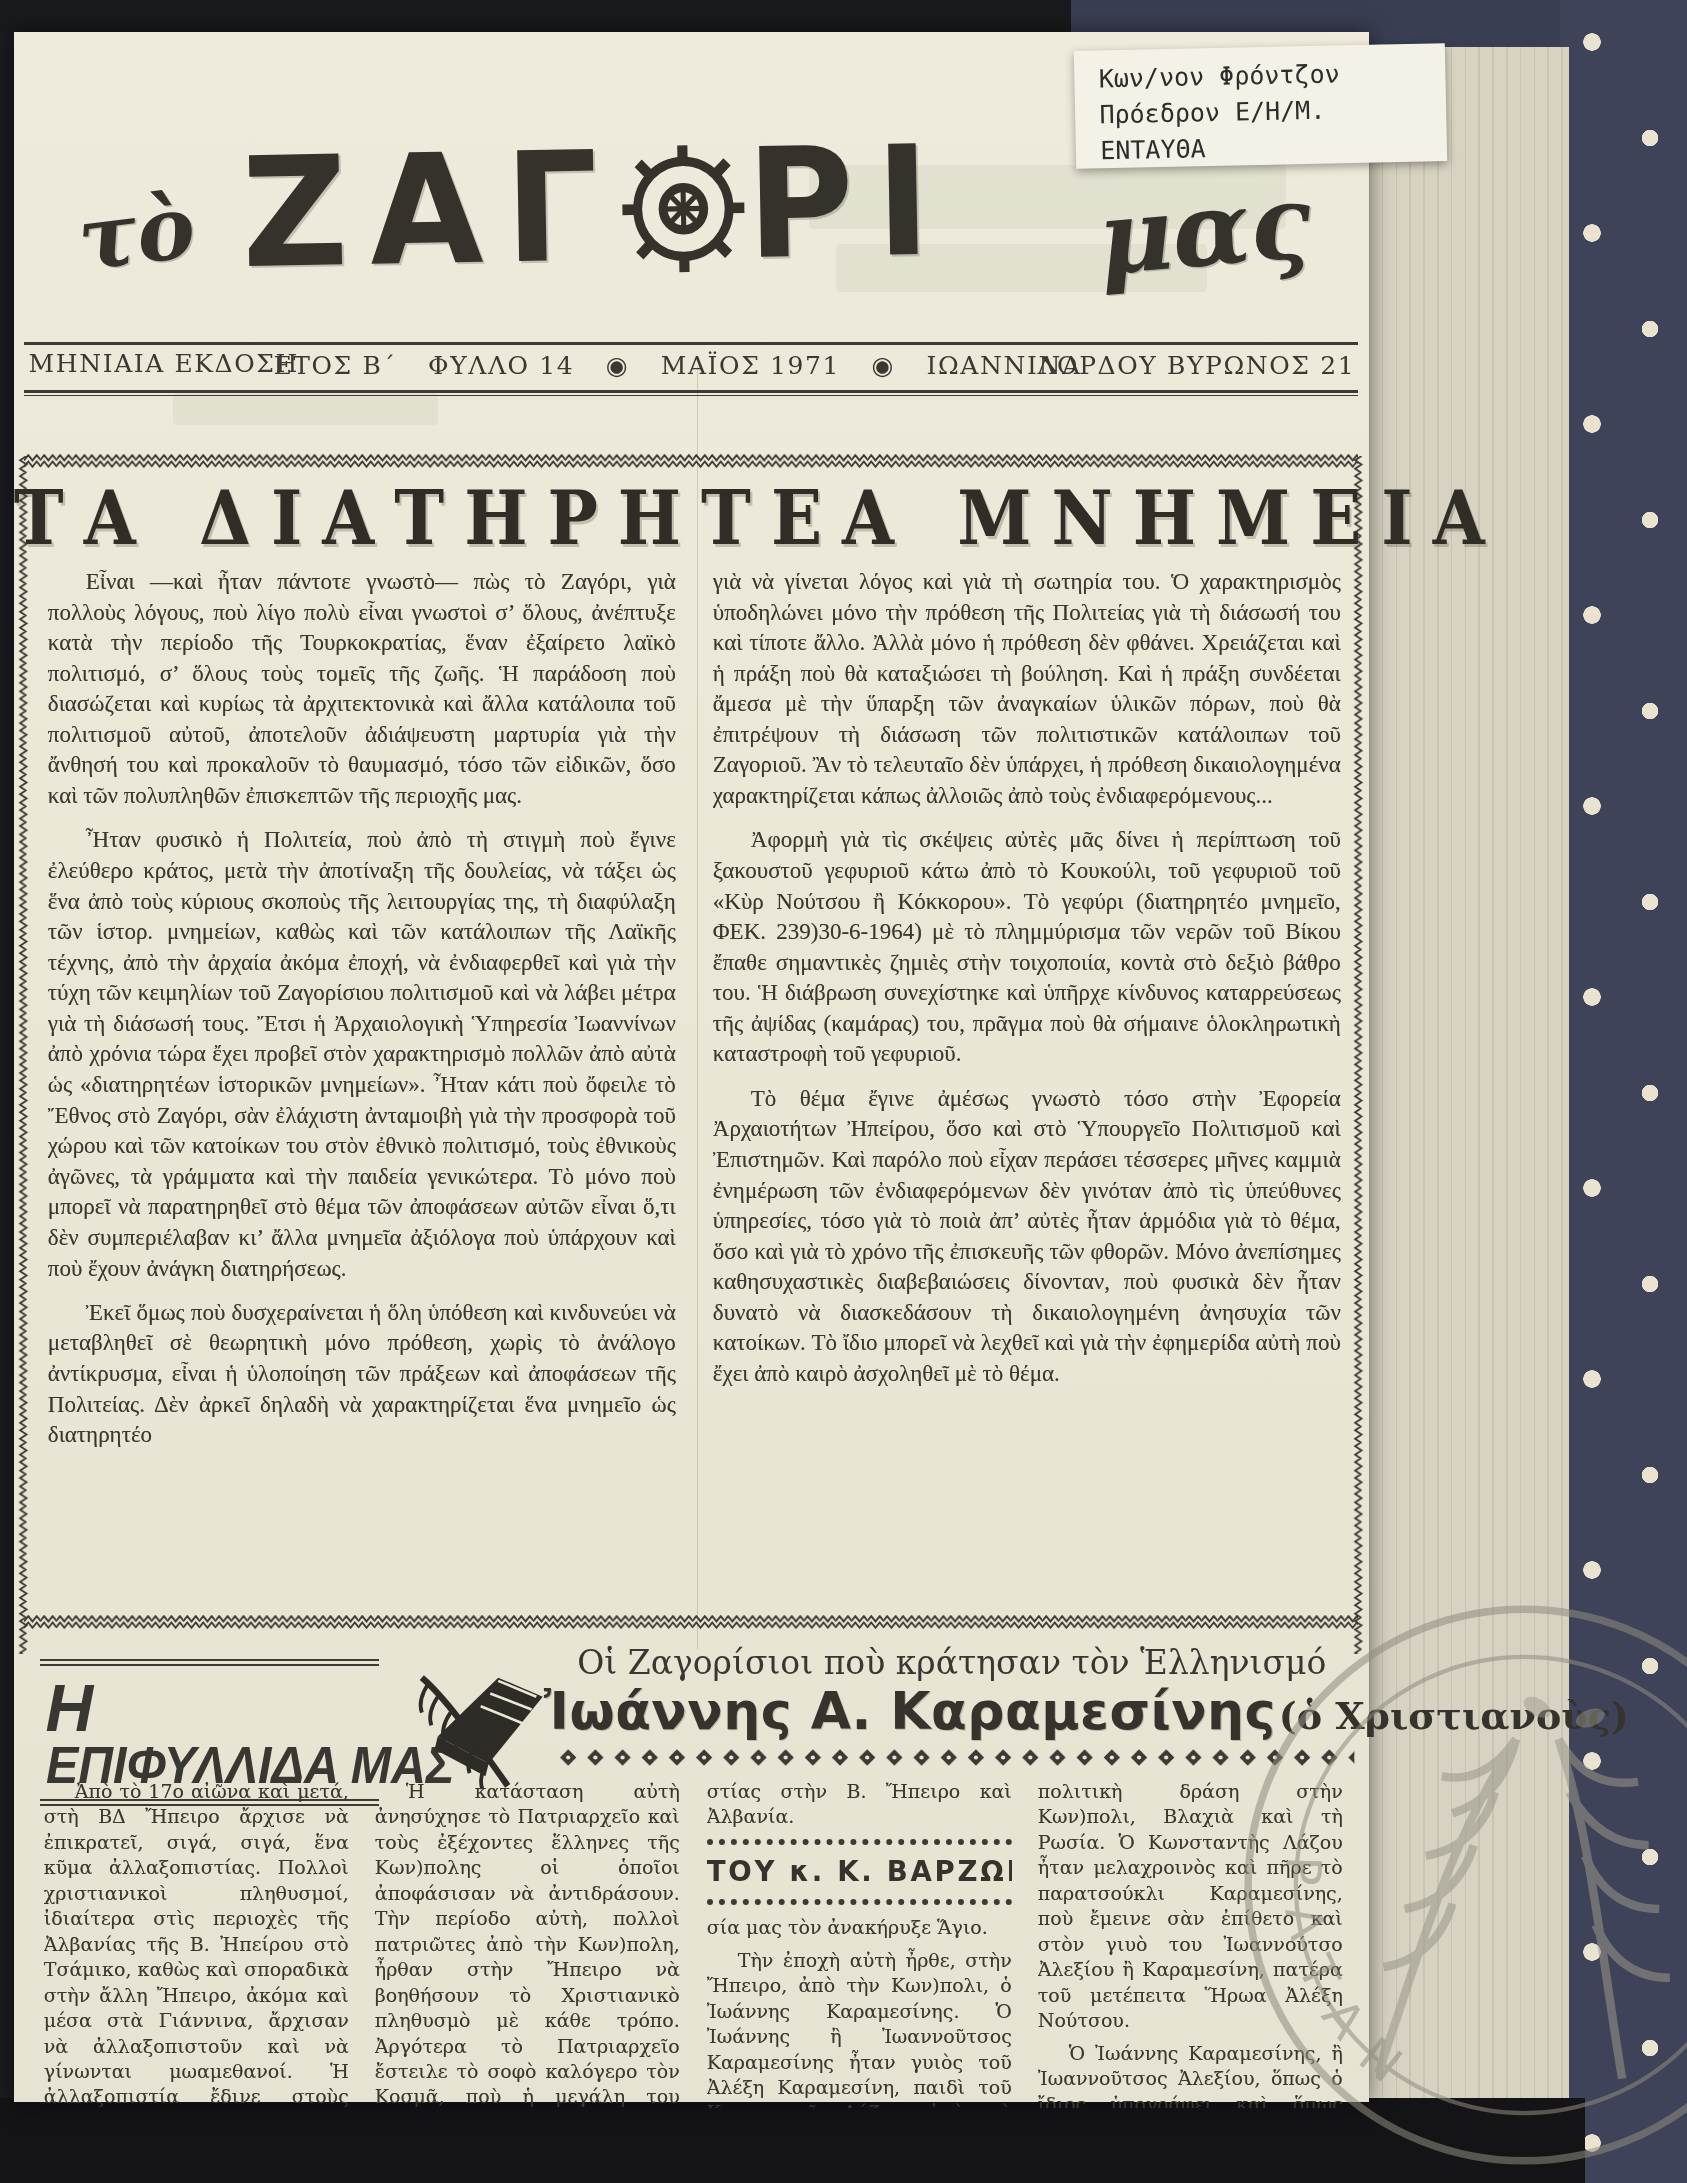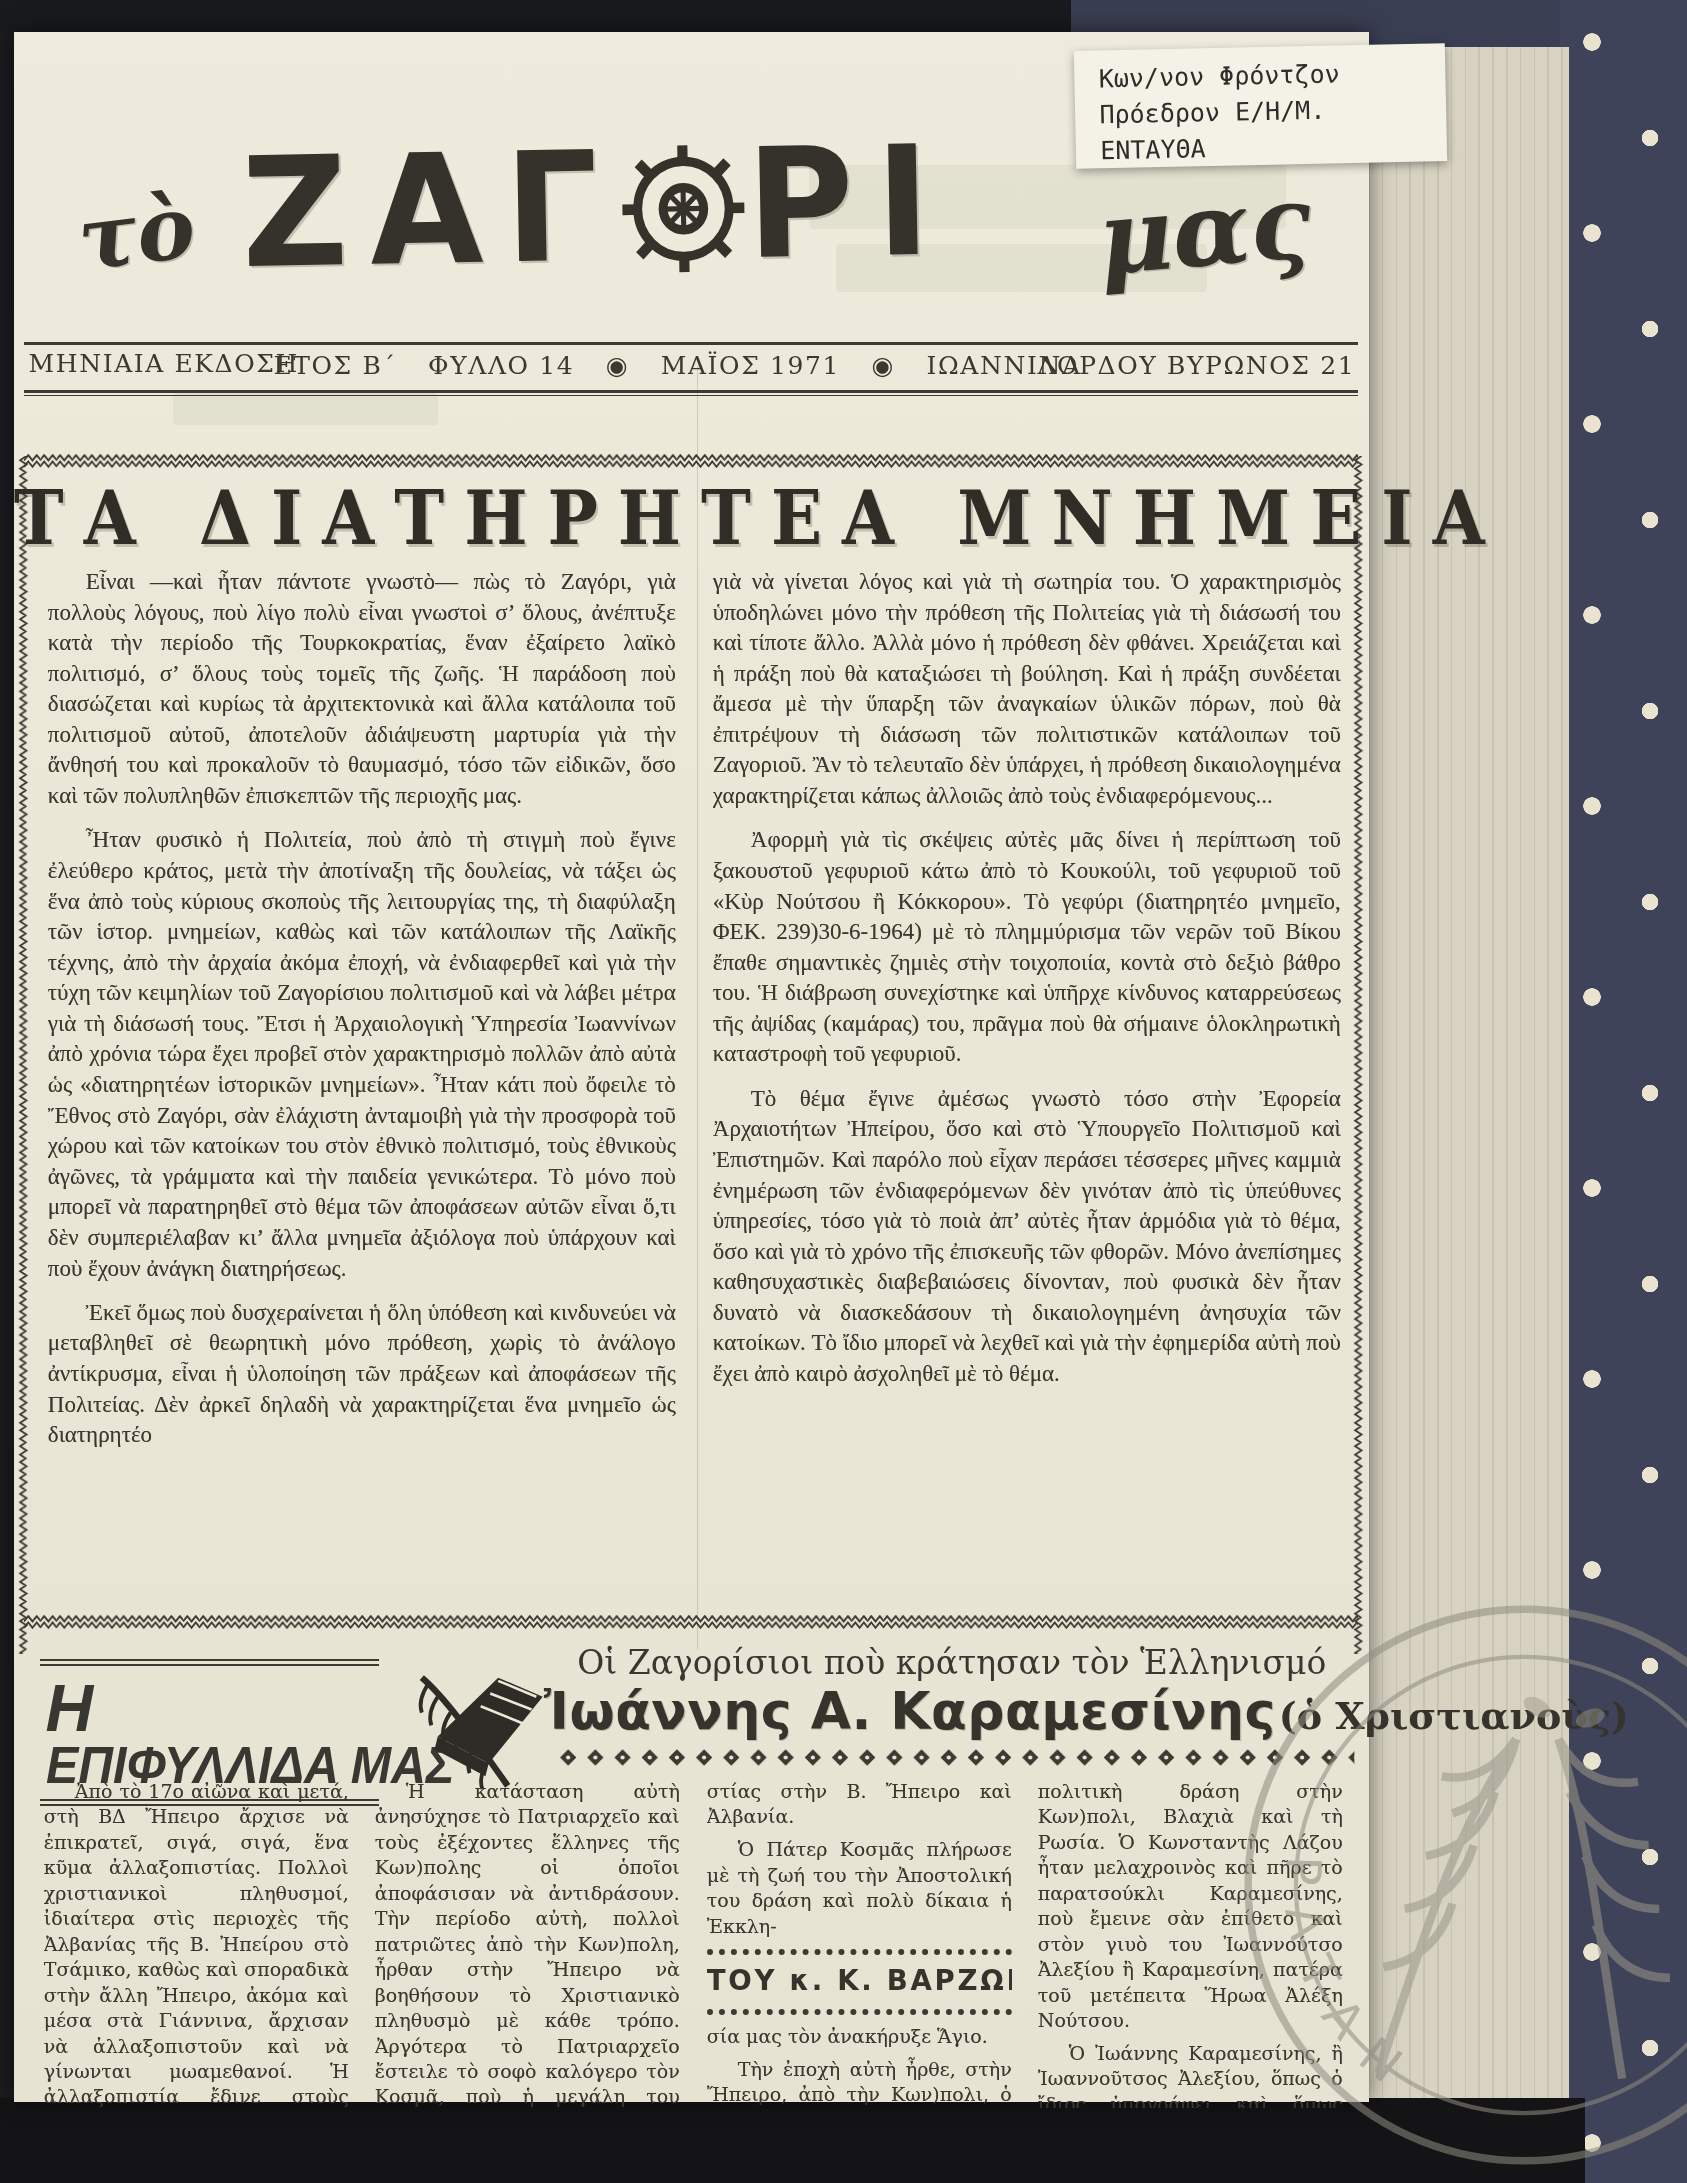--- a/index.html
+++ b/index.html
@@ -243,21 +243,20 @@
 
     <div class="bcols">
       <div class="bcol" style="left:0;">
         <p>Ἀπὸ τὸ 17ο αἰῶνα καὶ μετά, στὴ ΒΔ Ἤπειρο ἄρχισε νὰ ἐπικρατεῖ, σιγά, σιγά, ἕνα κῦμα ἀλλαξοπιστίας. Πολλοὶ χριστιανικοὶ πληθυσμοί, ἰδιαίτερα στὶς περιοχὲς τῆς Ἀλβανίας τῆς Β. Ἠπείρου στὸ Τσάμικο, καθὼς καὶ σποραδικὰ στὴν ἄλλη Ἤπειρο, ἀκόμα καὶ μέσα στὰ Γιάννινα, ἄρχισαν νὰ ἀλλαξοπιστοῦν καὶ νὰ γίνωνται μωαμεθανοί. Ἡ ἀλλαξοπιστία ἔδινε στοὺς νέους μουσουλμάνους μεγάλα προνόμια σὲ βάρος τῶν Χριστιανῶν. Τὸ θέμα αὐτὸ εἶχε πάρει σοβαρὲς διαστάσεις, μετὰ τὸ 1700, στὴν Β. Ἤπειρο καὶ Ἀλβανία, ὅπου νεοφώτιστοι μουσουλμάνοι μὲ τὸν φανατισμὸ</p>
       </div>
       <div class="bcol" style="left:331px;">
         <p>Ἡ κατάσταση αὐτὴ ἀνησύχησε τὸ Πατριαρχεῖο καὶ τοὺς ἐξέχοντες ἕλληνες τῆς Κων)πολης οἱ ὁποῖοι ἀποφάσισαν νὰ ἀντιδράσουν. Τὴν περίοδο αὐτὴ, πολλοὶ πατριῶτες ἀπὸ τὴν Κων)πολη, ἦρθαν στὴν Ἤπειρο νὰ βοηθήσουν τὸ Χριστιανικὸ πληθυσμὸ μὲ κάθε τρόπο. Ἀργότερα τὸ Πατριαρχεῖο ἔστειλε τὸ σοφὸ καλόγερο τὸν Κοσμᾶ, ποὺ ἡ μεγάλη του φυσιογνωμία, ἔδωσε κουράγιο στοὺς Χριστιανοὺς τῆς Ἠπείρου καὶ σταμάτησε τὸ κῦμα τῆς ἀλλαξοπι-</p>
       </div>
       <div class="bcol" style="left:663px;">
         <p class="noind">στίας στὴν Β. Ἤπειρο καὶ Ἀλβανία.</p>
-        <p>Ὁ Πάτερ Κοσμᾶς πλήρωσε μὲ τὴ ζωή του τὴν Ἀποστολική του δράση καὶ πολὺ δίκαια ἡ Ἐκκλη-</p>
         <div class="byline-box">
           <span class="byline">ΤΟΥ κ. Κ. ΒΑΡΖΩΚΑ</span>
         </div>
         <p class="noind">σία μας τὸν ἀνακήρυξε Ἅγιο.</p>
         <p>Τὴν ἐποχὴ αὐτὴ ἦρθε, στὴν Ἤπειρο, ἀπὸ τὴν Κων)πολι, ὁ Ἰωάννης Καραμεσίνης. Ὁ Ἰωάννης ἢ Ἰωαννοῦτσος Καραμεσίνης ἦταν γυιὸς τοῦ Ἀλέξη Καραμεσίνη, παιδὶ τοῦ Κωνσταντῆ Λάζου ἀπὸ τὸ μεγάλο σόι τῶν Καρατζάδων, ἀπὸ τὸ Καπέσοβο ποὺ εἶχαν ἀναπτύξει μεγάλη ἐμπορικὴ καὶ</p>
       </div>
       <div class="bcol" style="left:994px;">
         <p class="noind">πολιτικὴ δράση στὴν Κων)πολι, Βλαχιὰ καὶ τὴ Ρωσία. Ὁ Κωνσταντὴς Λάζου ἦταν μελαχροινὸς καὶ πῆρε τὸ παρατσούκλι Καραμεσίνης, ποὺ ἔμεινε σὰν ἐπίθετο καὶ στὸν γιυὸ του Ἰωαννούτσο Ἀλεξίου ἢ Καραμεσίνη, πατέρα τοῦ μετέπειτα Ἥρωα Ἀλέξη Νούτσου.</p>
         <p>Ὁ Ἰωάννης Καραμεσίνης, ἢ Ἰωαννοῦτσος Ἀλεξίου, ὅπως ὁ ἴδιος ὑπογράφει καὶ ὅπως ἐπίσημα ἀναφέρεται στὴν Ἱστορία, ἐγκαταστάθηκε στὰ Γιάννινα γύρω στὸ 1740. Τὸ 1742 παντρεύεται τὴν πλούσια κόρη τοῦ κυρ Ἀνα-</p>
 

